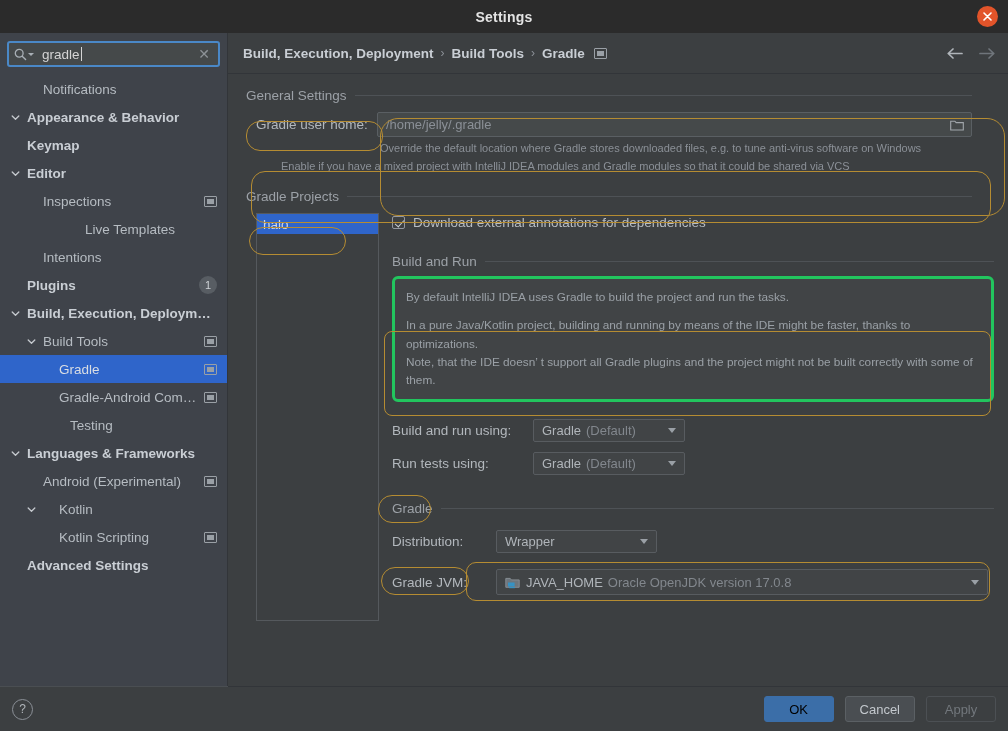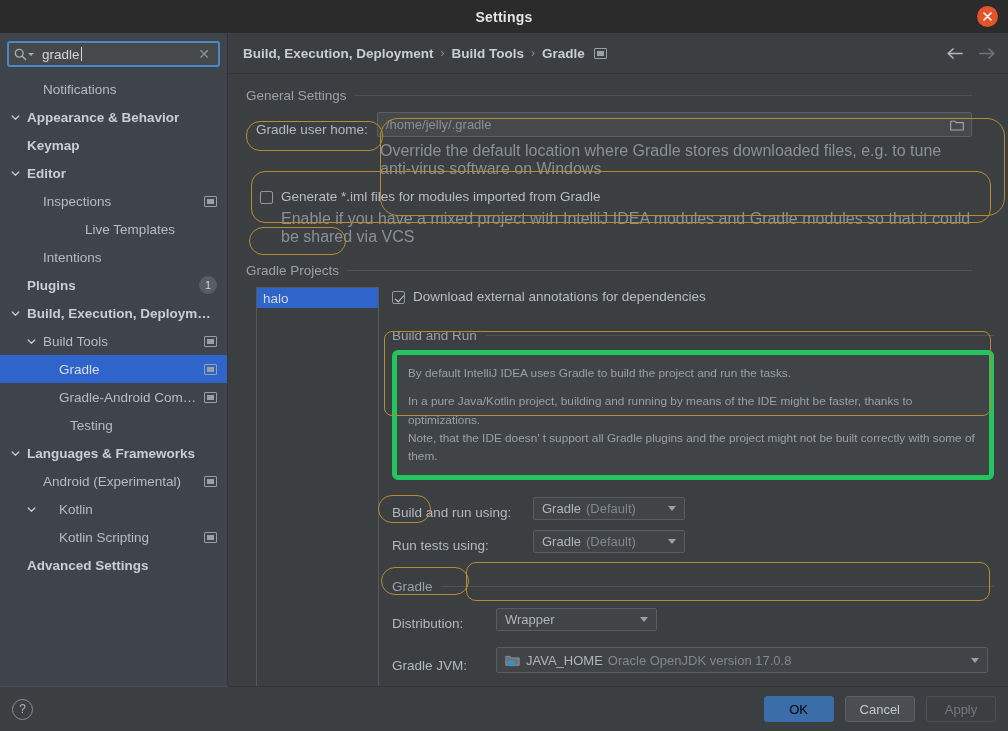--- a/index.html
+++ b/index.html
@@ -122,23 +122,23 @@
 
   .panel { position: relative; padding: 14px 36px 0 18px; }
 
   
   .group {
     display: flex; align-items: center; gap: 8px;
     color: #9ca1a7; font-size: 13.5px; margin-bottom: 9px;
   }
   .group .rule { flex: 1; height: 1px; background: #4e5256; }
 
-  .row { display: flex; align-items: flex-end; }
+  .row { display: flex; align-items: center; }
   .lbl { color: #b3b8bd; font-size: 13.5px; white-space: nowrap; }
-  .hint { color: #8b9097; font-size: 16px; }
+  .hint { color: #8b9097; font-size: 11px; }
 
   .textfield {
     height: 25px; background: #45494a; border: 1px solid #5a5f63; border-radius: 2px;
     display: flex; align-items: center; padding: 0 4px 0 8px;
     color: #8b9097; font-size: 13px;
   }
   .textfield .ph { flex: 1; overflow: hidden; white-space: nowrap; }
   .folder-btn { width: 20px; display: flex; align-items: center; justify-content: center; cursor: pointer; }
 
   .cbox {
@@ -147,21 +147,21 @@
     position: relative;
   }
   .cbox.checked::after {
     content: ""; position: absolute; left: 3.5px; top: 0.5px;
     width: 4px; height: 8px; border: solid #c9ced4;
     border-width: 0 1.6px 1.6px 0; transform: rotate(42deg);
   }
   .cb-label { margin-left: 8px; color: #b8bdc2; font-size: 13.5px; }
 
   .infobox {
-    border: 5px solid #22c55e; border-radius: 6px;
+    border: 3px solid #22c55e; border-radius: 6px;
     background: #414446; padding: 9px 11px 10px 11px;
     color: #9aa0a6; font-size: 11.8px; line-height: 1.55;
   }
   .infobox .sp { height: 10px; }
 
   .combo {
     height: 23px; background: #414446; border: 1px solid #585c60; border-radius: 2px;
     display: flex; align-items: center; padding: 0 0 0 8px;
     color: #b0b5ba; font-size: 13px; cursor: pointer; white-space: nowrap;
   }
@@ -386,24 +386,20 @@
           <span class="ph">/home/jelly/.gradle</span>
           <span class="folder-btn">
             <svg class="folder-svg" width="14" height="12" viewBox="0 0 14 12">
               <path d="M0.7 2.2 h4.2 l1.2 1.4 h7.2 v7.4 h-12.6 z" fill="none" stroke="#a2a7ac" stroke-width="1.1"></path>
             </svg>
           </span>
         </div>
       </div>
       <div class="hint" style="margin-left:134px; margin-top:5px;">Override the default location where Gradle stores downloaded files, e.g. to tune anti-virus software on Windows</div>
 
-      <div class="row" style="margin-left:14px; margin-top:11px;">
-        <span class="cbox"></span>
-        <span class="cb-label">Generate *.iml files for modules imported from Gradle</span>
-      </div>
       <div class="hint" style="margin-left:35px; margin-top:6px;">Enable if you have a mixed project with IntelliJ IDEA modules and Gradle modules so that it could be shared via VCS</div>
 
       <div class="group" style="margin-top:17px;">
         <span>Gradle Projects</span>
         <span class="rule"></span>
       </div>
 
       <div style="position:relative; height:412px;">
 
         <div class="proj-list" style="left:10px;">

